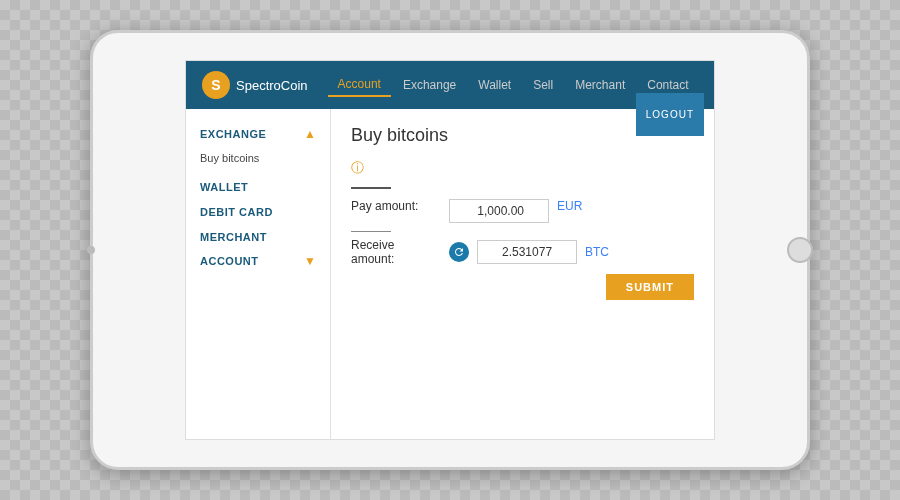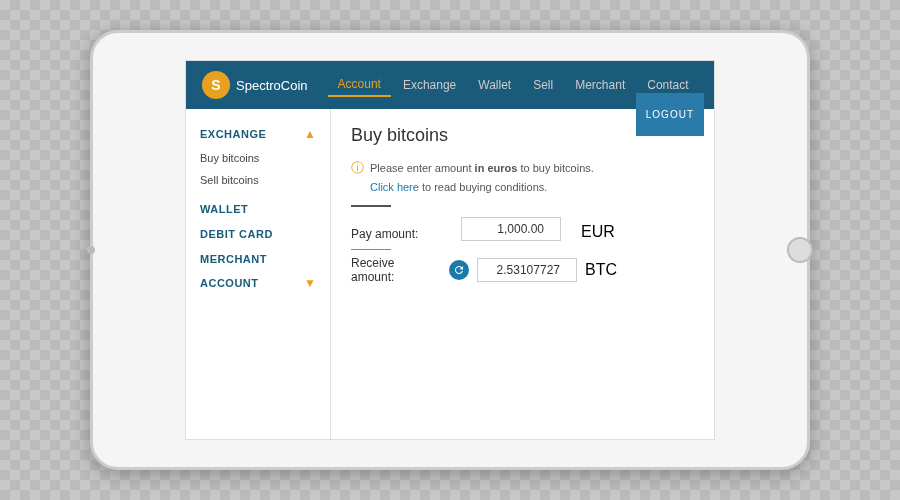--- a/index.html
+++ b/index.html
@@ -235,44 +235,44 @@
 
     .divider-short {
       width: 40px;
       height: 2px;
       background: #555;
       margin: 10px 0;
     }
 
     .form-row {
       display: flex;
-      align-items: flex-end;
+      align-items: flex-start;
       margin-bottom: 8px;
-      gap: 20px;
+      gap: 8px;
     }
 
     .form-label {
       font-size: 12px;
       color: #333;
       width: 90px;
       flex-shrink: 0;
     }
 
     .form-input {
       border: 1px solid #ccc;
-      padding: 4px 16px;
+      padding: 4px 24px;
       font-size: 12px;
       width: 100px;
       text-align: right;
       color: #333;
     }
 
     .currency-label {
-      font-size: 16px;
-      color: #000000;
+      font-size: 12px;
+      color: #3b82f6;
       width: 35px;
     }
 
     .refresh-icon {
       width: 20px;
       height: 20px;
       background: #1a7aaa;
       border-radius: 50%;
       display: flex;
       align-items: center;
@@ -341,44 +341,38 @@
     <div class="content-area">
 
       <div class="sidebar">
 
         <div class="sidebar-section">
           <div class="sidebar-header">
             <span class="sidebar-header-text">EXCHANGE</span>
             <span class="sidebar-chevron">▲</span>
           </div>
           <div class="sidebar-item">Buy bitcoins</div>
-          <div class="sidebar-item">Sell bitcoins</div>
         </div>
 
         <div class="sidebar-label">WALLET</div>
         <div class="sidebar-label">DEBIT CARD</div>
         <div class="sidebar-label">MERCHANT</div>
 
         <div class="sidebar-header">
           <span class="sidebar-header-text">ACCOUNT</span>
           <span class="sidebar-chevron">▼</span>
         </div>
 
       </div>
 
       <div class="main-content">
         <h1 class="page-title">Buy bitcoins</h1>
 
         <div class="info-box">
           <span class="info-icon">ⓘ</span>
-          <div>
-            <span class="info-text">Please enter amount </span><strong class="info-text">in euros</strong><span class="info-text"> to buy bitcoins.</span>
-            <br>
-            <a class="info-link">Click here</a><span class="info-text"> to read buying conditions.</span>
-          </div>
         </div>
 
         <div class="divider-short"></div>
 
         <div class="form-row">
           <span class="form-label">Pay amount:</span>
           <input class="form-input" type="text" value="1,000.00" style="">
           <span class="currency-label">EUR</span>
         </div>
 
@@ -389,17 +383,18 @@
           <span class="form-label">Receive amount:</span>
           <div class="refresh-icon">
             <svg viewBox="0 0 24 24" xmlns="http://www.w3.org/2000/svg">
               <path d="M17.65 6.35A7.958 7.958 0 0 0 12 4c-4.42 0-7.99 3.58-7.99 8s3.57 8 7.99 8c3.73 0 6.84-2.55 7.73-6h-2.08A5.99 5.99 0 0 1 12 18c-3.31 0-6-2.69-6-6s2.69-6 6-6c1.66 0 3.14.69 4.22 1.78L13 11h7V4l-2.35 2.35z"></path>
             </svg>
           </div>
           <input class="form-input" type="text" value="2.53107727" style="">
           <span class="currency-label">BTC</span>
         </div>
 
+        <button class="submit-btn">SUBMIT</button>
 
       </div>
     </div>
   </div>
 </div>
 
 </body></html>

